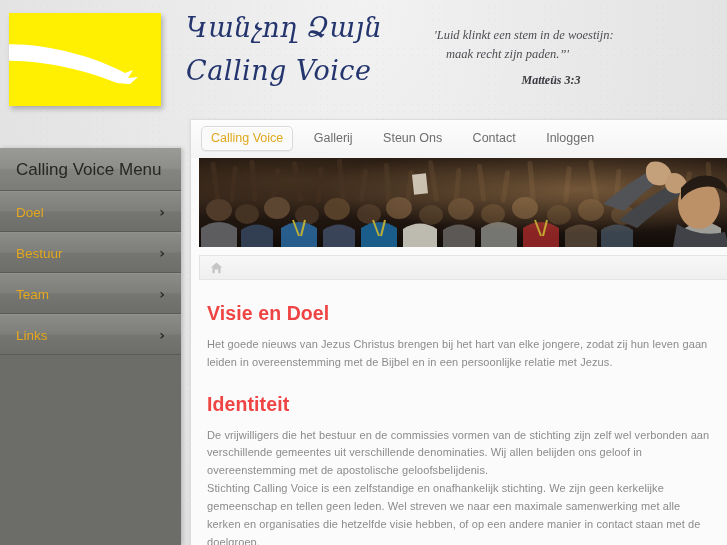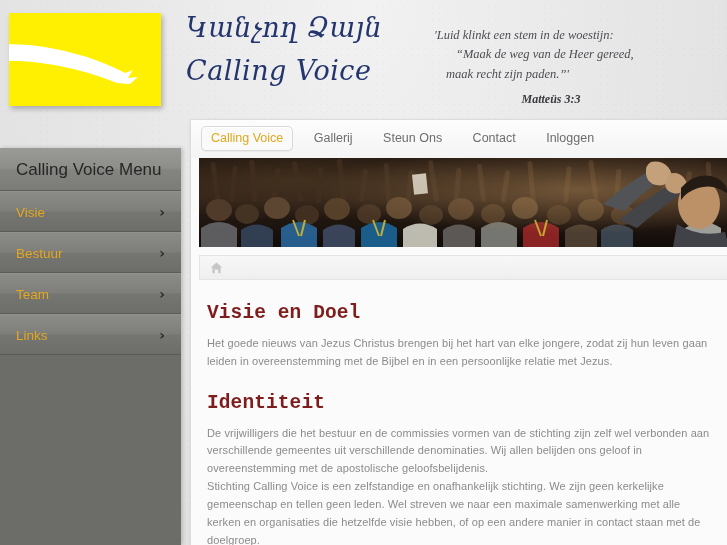--- a/index.html
+++ b/index.html
@@ -204,24 +204,23 @@
     padding-left: 10px;
   }
   .home-icon { display:block; }
 
   .content {
     padding: 14px 22px 0 16px;
   }
   h1.sect {
     font-size: 19.5px;
     font-weight: bold;
-    color: #7f1d1d;
+    color: #ef4444;
     margin: 8px 0 11px 0;
     letter-spacing: .1px;
-    font-family: Liberation Mono, monospace;
   }
   h1.sect.second { margin-top: 21px; }
   p.body {
     font-size: 11px;
     color: #8b8b8b;
     line-height: 1.62;
     margin: 0 0 12px 0;
     letter-spacing: .1px;
   }
   p.body.tight { margin-bottom: 0; }
@@ -241,31 +240,30 @@
     </svg>
   </div>
 
   <div class="brand">
     <div class="brand-arm">Կանչող Ձայն</div>
     <div class="brand-en">Calling Voice</div>
   </div>
 
   <div class="verse">
     <div class="l1">'Luid klinkt een stem in de woestijn:</div>
-    <div class="l2">“Maak de weg van de Heer gereed,</div>
     <div class="l3">maak recht zijn paden.”'</div>
     <span class="ref">Matteüs 3:3</span>
   </div>
 </div>
 
 <div class="sidebar">
   <div class="sidebar-title">Calling Voice Menu</div>
 
   <div class="menu-item">
-    <span>Visie</span>
+    <span>Doel</span>
     <span class="chev">›</span>
   </div>
   <div class="menu-item">
     <span>Bestuur</span>
     <span class="chev">›</span>
   </div>
   <div class="menu-item">
     <span>Team</span>
     <span class="chev">›</span>
   </div>

